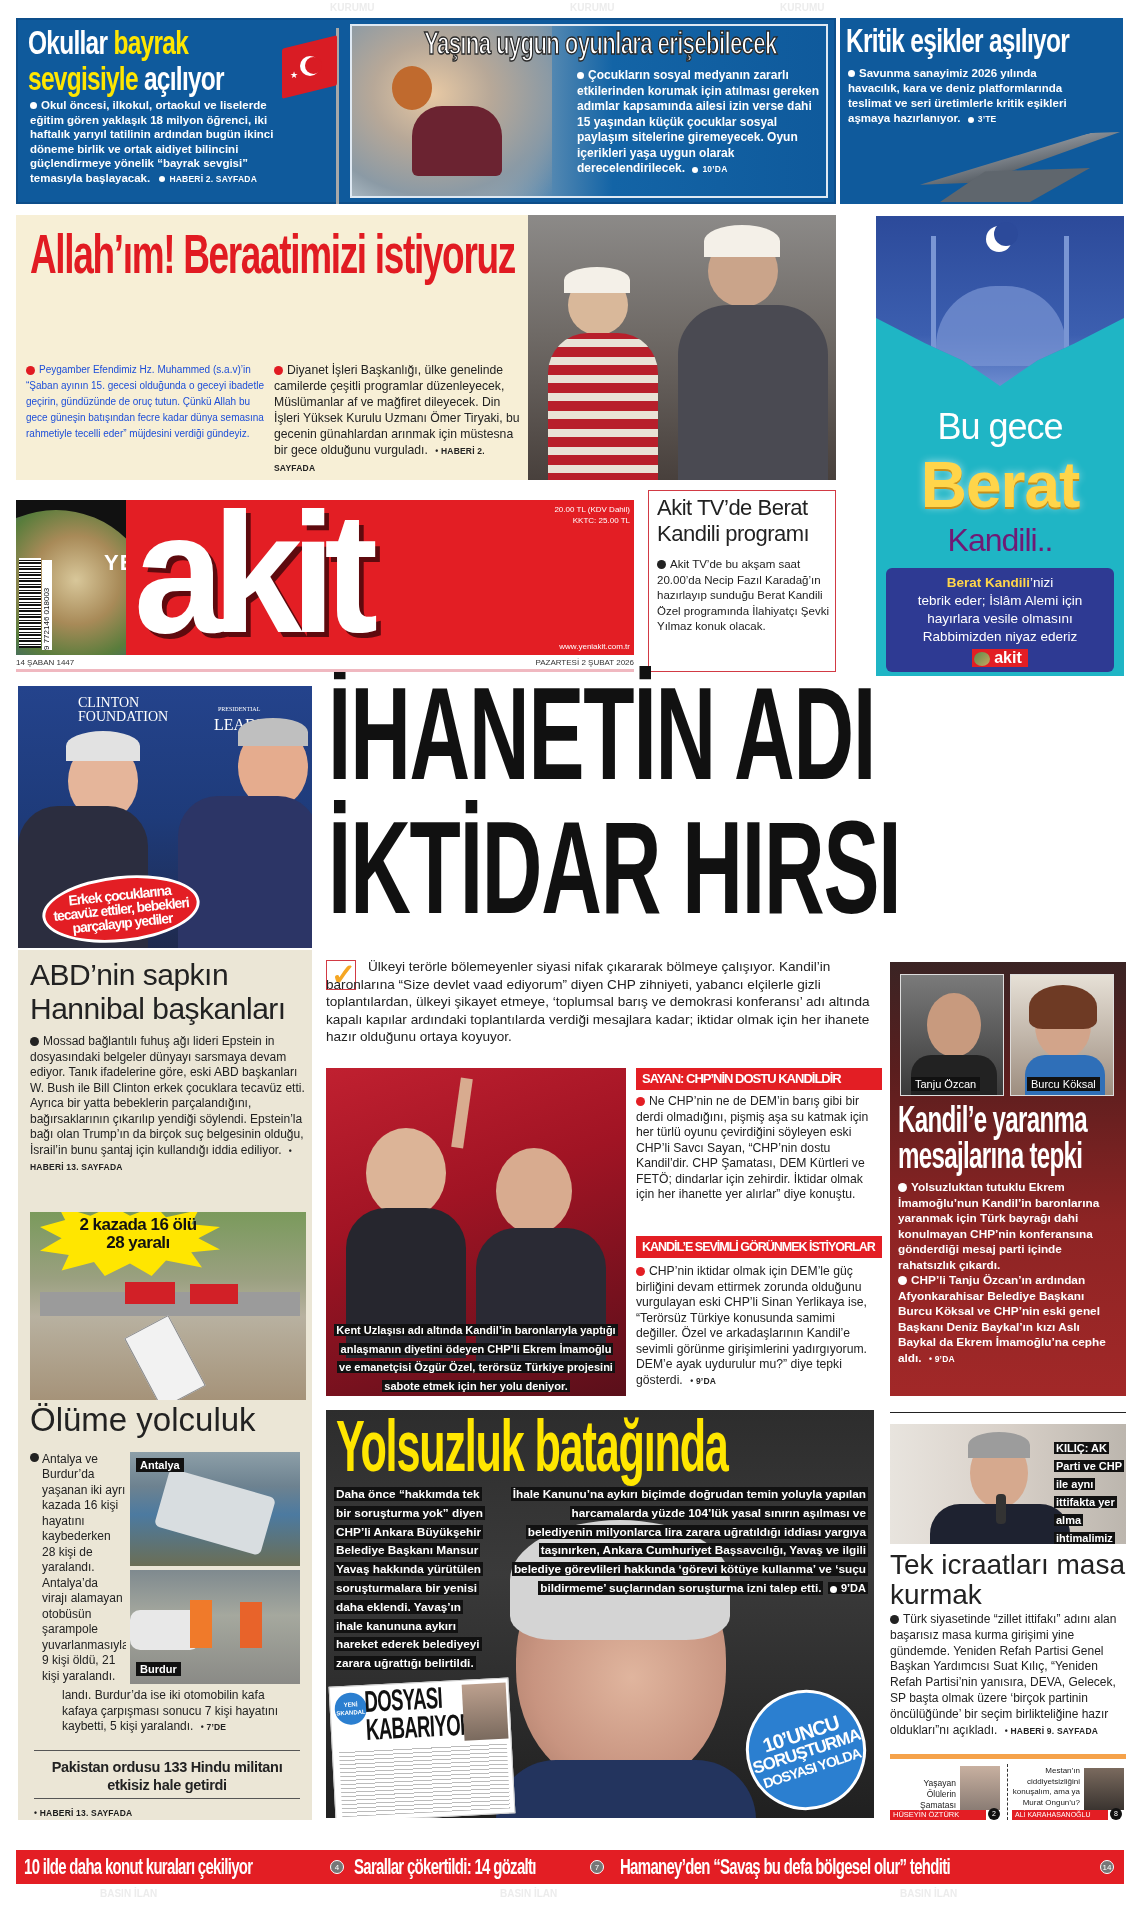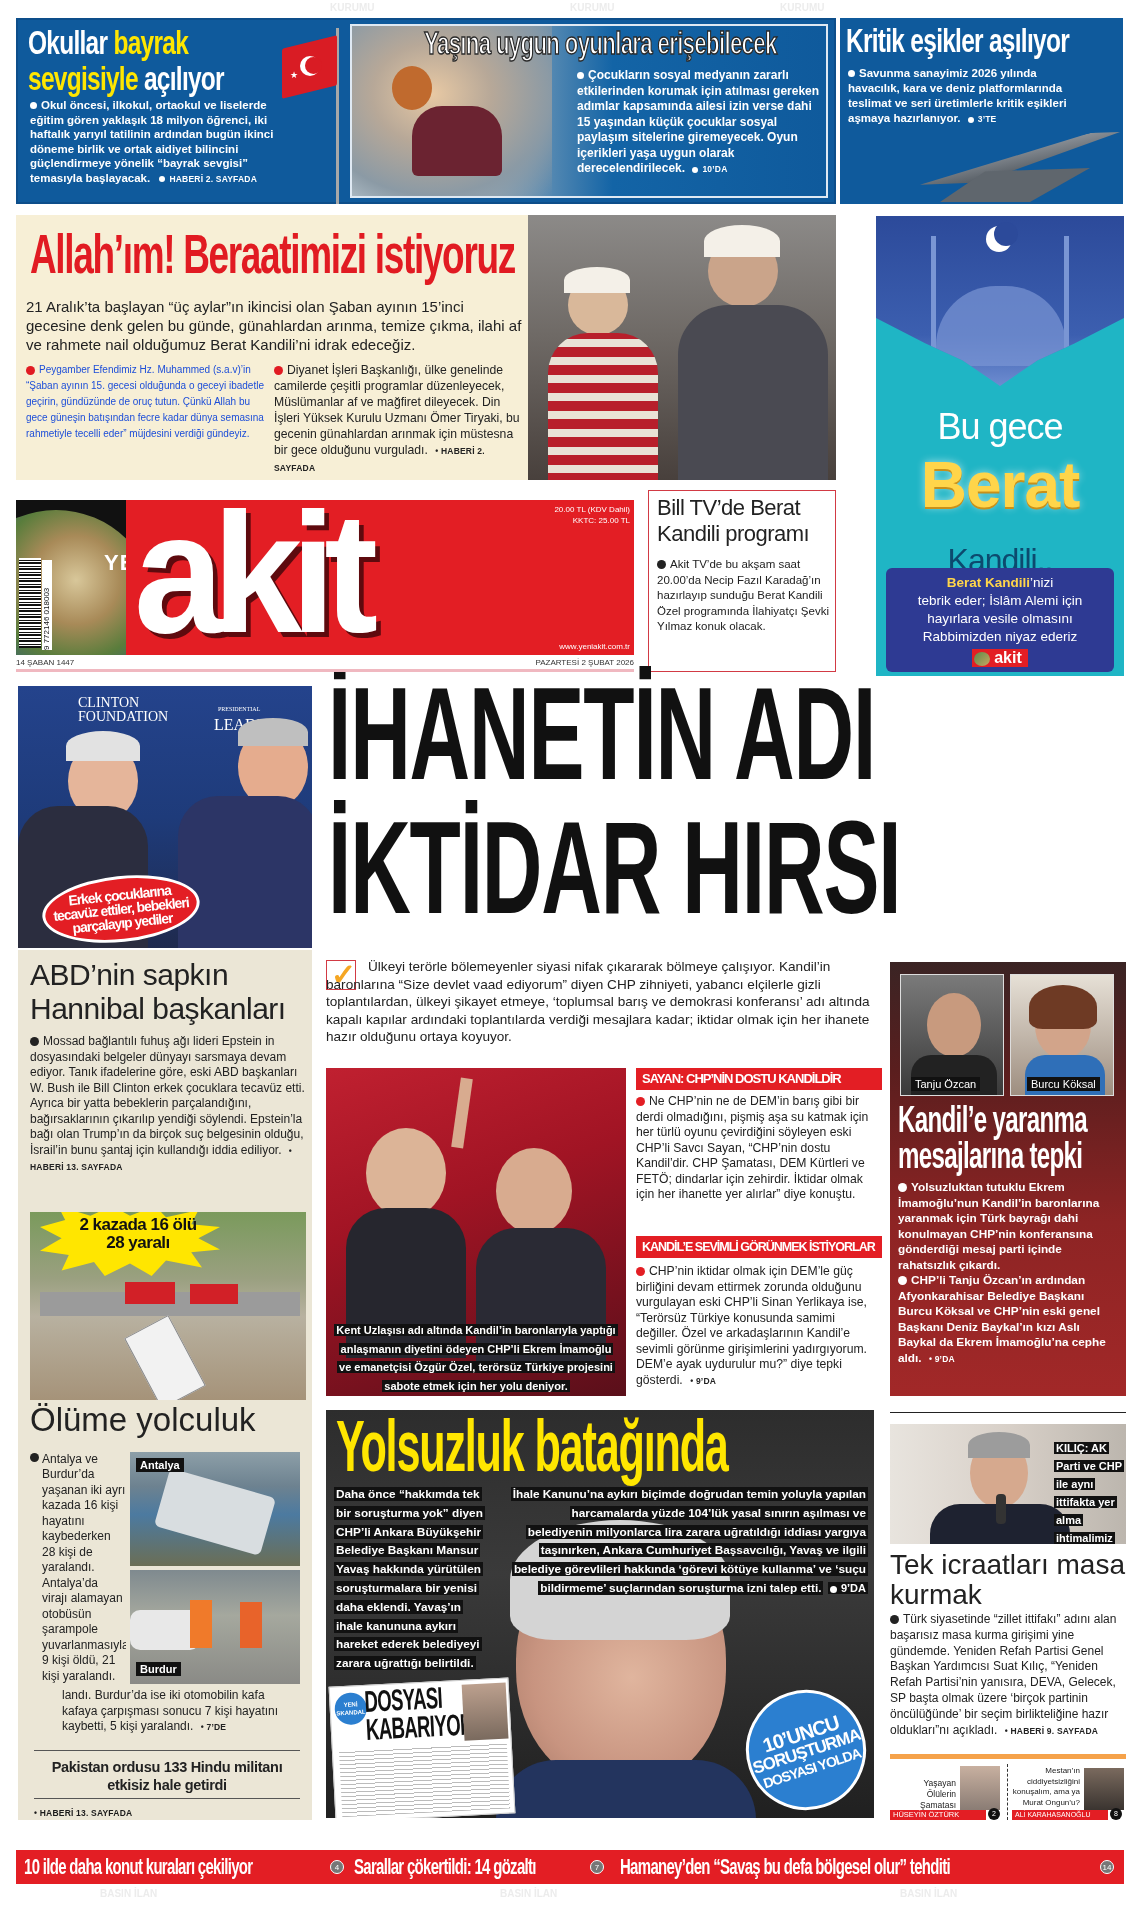--- a/index.html
+++ b/index.html
@@ -90,21 +90,20 @@
     <span class="ref" style="margin-left:4px;"><span class="dot" style="background:#fff;width:6px;height:6px;"></span><span>3’TE</span></span>
   </div>
   <div class="abs" style="left:60px;top:100px;width:230px;height:86px;">
     <div style="position:absolute;left:20px;top:30px;width:200px;height:26px;background:linear-gradient(180deg,#8a9097,#555c63);transform:skewY(-12deg);clip-path:polygon(0 60%,85% 0,100% 20%,30% 100%);"></div>
     <div style="position:absolute;left:40px;top:50px;width:150px;height:34px;background:#5f666d;clip-path:polygon(0 100%,30% 10%,100% 0,60% 100%);"></div>
   </div>
 </div>
 
 <div id="berat-main" class="abs">
   <div class="abs cond" style="left:14px;top:10px;font-size:56px;line-height:58px;color:#e11b22;transform:scaleX(.66);white-space:nowrap;letter-spacing:-2px;">Allah’ım! Beraatimizi istiyoruz</div>
-  <div class="abs" style="left:10px;top:82px;width:500px;font-size:15px;line-height:19px;color:#222;">21 Aralık’ta başlayan “üç aylar”ın ikincisi olan Şaban ayının 15’inci gecesine denk gelen bu günde, günahlardan arınma, temize çıkma, ilahi af ve rahmete nail olduğumuz Berat Kandili’ni idrak edeceğiz.</div>
   <div class="abs" style="left:10px;top:147px;width:245px;font-size:10px;line-height:16px;color:#1d4ed8;">
     <span class="dot" style="background:#e11b22;"></span><span>Peygamber Efendimiz Hz. Muhammed (s.a.v)’in “Şaban ayının 15. gecesi olduğunda o geceyi ibadetle geçirin, gündüzünde de oruç tutun. Çünkü Allah bu gece güneşin batışından fecre kadar dünya semasına rahmetiyle tecelli eder” müjdesini verdiği gündeyiz.</span>
   </div>
   <div class="abs" style="left:258px;top:147px;width:248px;font-size:12.2px;line-height:16px;color:#222;">
     <span class="dot" style="background:#e11b22;"></span><span>Diyanet İşleri Başkanlığı, ülke genelinde camilerde çeşitli programlar düzenleyecek, Müslümanlar af ve mağfiret dileyecek. Din İşleri Yüksek Kurulu Uzmanı Ömer Tiryaki, bu gecenin günahlardan arınmak için müstesna bir gece olduğunu vurguladı.</span>
     <span class="ref" style="margin-left:4px;">• <span>HABERİ 2. SAYFADA</span></span>
   </div>
   <div class="photo" style="left:512px;top:0;width:308px;height:265px;background:linear-gradient(180deg,#8c8a88 0%,#6f6a66 45%,#48403c 100%);">
     <div style="position:absolute;left:40px;top:60px;width:60px;height:60px;border-radius:50%;background:#d9b89a;"></div>
     <div style="position:absolute;left:36px;top:52px;width:66px;height:26px;border-radius:50% 50% 0 0;background:#f4f0e8;"></div>
@@ -118,21 +117,21 @@
 <div id="berat-ad" class="abs">
   <div class="abs" style="left:0;top:0;width:248px;height:170px;background:linear-gradient(180deg,#2c4a9a 0%,#3c5fb0 70%,#6d8cd0 100%);clip-path:polygon(0 0,100% 0,100% 60%,80% 75%,65% 85%,50% 100%,35% 85%,20% 75%,0 60%);">
     <div style="position:absolute;left:110px;top:10px;width:26px;height:26px;border-radius:50%;background:#fff;"></div>
     <div style="position:absolute;left:118px;top:6px;width:24px;height:24px;border-radius:50%;background:#2c4a9a;"></div>
     <div style="position:absolute;left:60px;top:70px;width:130px;height:80px;background:#7a96d4;border-radius:60px 60px 0 0;opacity:.7;"></div>
     <div style="position:absolute;left:55px;top:20px;width:5px;height:120px;background:#7a96d4;"></div>
     <div style="position:absolute;left:188px;top:20px;width:5px;height:120px;background:#7a96d4;"></div>
   </div>
   <div class="abs" style="left:0;top:190px;width:248px;text-align:center;font-size:36px;color:#fff;letter-spacing:-1px;">Bu gece</div>
   <div class="abs" style="left:0;top:232px;width:248px;text-align:center;font-size:64px;font-weight:bold;color:#ffd54a;letter-spacing:-1px;text-shadow:0 2px 0 #c8901a,0 0 8px rgba(255,255,255,.6);">Berat</div>
-  <div class="abs" style="left:0;top:306px;width:248px;text-align:center;font-size:32px;color:#0c4a6e;letter-spacing:-1px;margin-top:20px;">Kandili..</div>
+  <div class="abs" style="left:0;top:306px;width:248px;text-align:center;font-size:32px;color:#701a75;letter-spacing:-1px;">Kandili..</div>
   <div class="abs" style="left:10px;top:352px;width:228px;height:104px;background:#2e3a93;border-radius:6px;color:#fff;text-align:center;font-size:13.5px;line-height:18px;padding-top:6px;">
     <div><span style="color:#ffd54a;font-weight:bold;">Berat Kandili</span><span>’nizi</span></div>
     <div>tebrik eder; İslâm Alemi için</div>
     <div>hayırlara vesile olmasını</div>
     <div>Rabbimizden niyaz ederiz</div>
     <div style="display:inline-block;margin-top:3px;background:#e31e24;color:#fff;font-weight:bold;font-size:16px;padding:0 6px 0 22px;position:relative;">
       <span style="position:absolute;left:2px;top:3px;width:16px;height:14px;border-radius:50%;background:linear-gradient(135deg,#5a8a4a,#c9a660);"></span>
       <span>akit</span>
     </div>
   </div>
@@ -172,21 +171,21 @@
   <div>20.00 TL (KDV Dahil)</div>
   <div>KKTC: 25.00 TL</div>
 </div>
 <div class="abs" style="left:480px;top:642px;width:150px;text-align:right;color:#fff;font-size:8px;z-index:2;">www.yeniakit.com.tr</div>
 <div class="abs" style="left:16px;top:658px;width:618px;height:14px;border-bottom:3px solid #f0b8c0;font-size:8px;color:#333;display:flex;justify-content:space-between;z-index:2;background:#fff;">
   <span>14 ŞABAN 1447</span>
   <span>PAZARTESİ 2 ŞUBAT 2026</span>
 </div>
 
 <div id="akit-tv" class="abs">
-  <div class="abs" style="left:8px;top:4px;width:176px;font-size:22px;line-height:26px;color:#222;letter-spacing:-.5px;">Bill TV’de Berat Kandili programı</div>
+  <div class="abs" style="left:8px;top:4px;width:176px;font-size:22px;line-height:26px;color:#222;letter-spacing:-.5px;">Akit TV’de Berat Kandili programı</div>
   <div class="abs" style="left:8px;top:66px;width:174px;font-size:11.5px;line-height:15.5px;color:#222;">
     <span class="dot" style="background:#222;"></span><span>Akit TV’de bu akşam saat 20.00’da Necip Fazıl Karadağ’ın hazırlayıp sunduğu Berat Kandili Özel programında İlahiyatçı Şevki Yılmaz konuk olacak.</span>
   </div>
 </div>
 
 <div id="clinton-photo" class="photo">
   <div class="abs" style="left:60px;top:10px;color:#fff;font-family:'Liberation Serif',serif;font-size:14px;line-height:14px;">
     <div>CLINTON</div>
     <div>FOUNDATION</div>
   </div>

